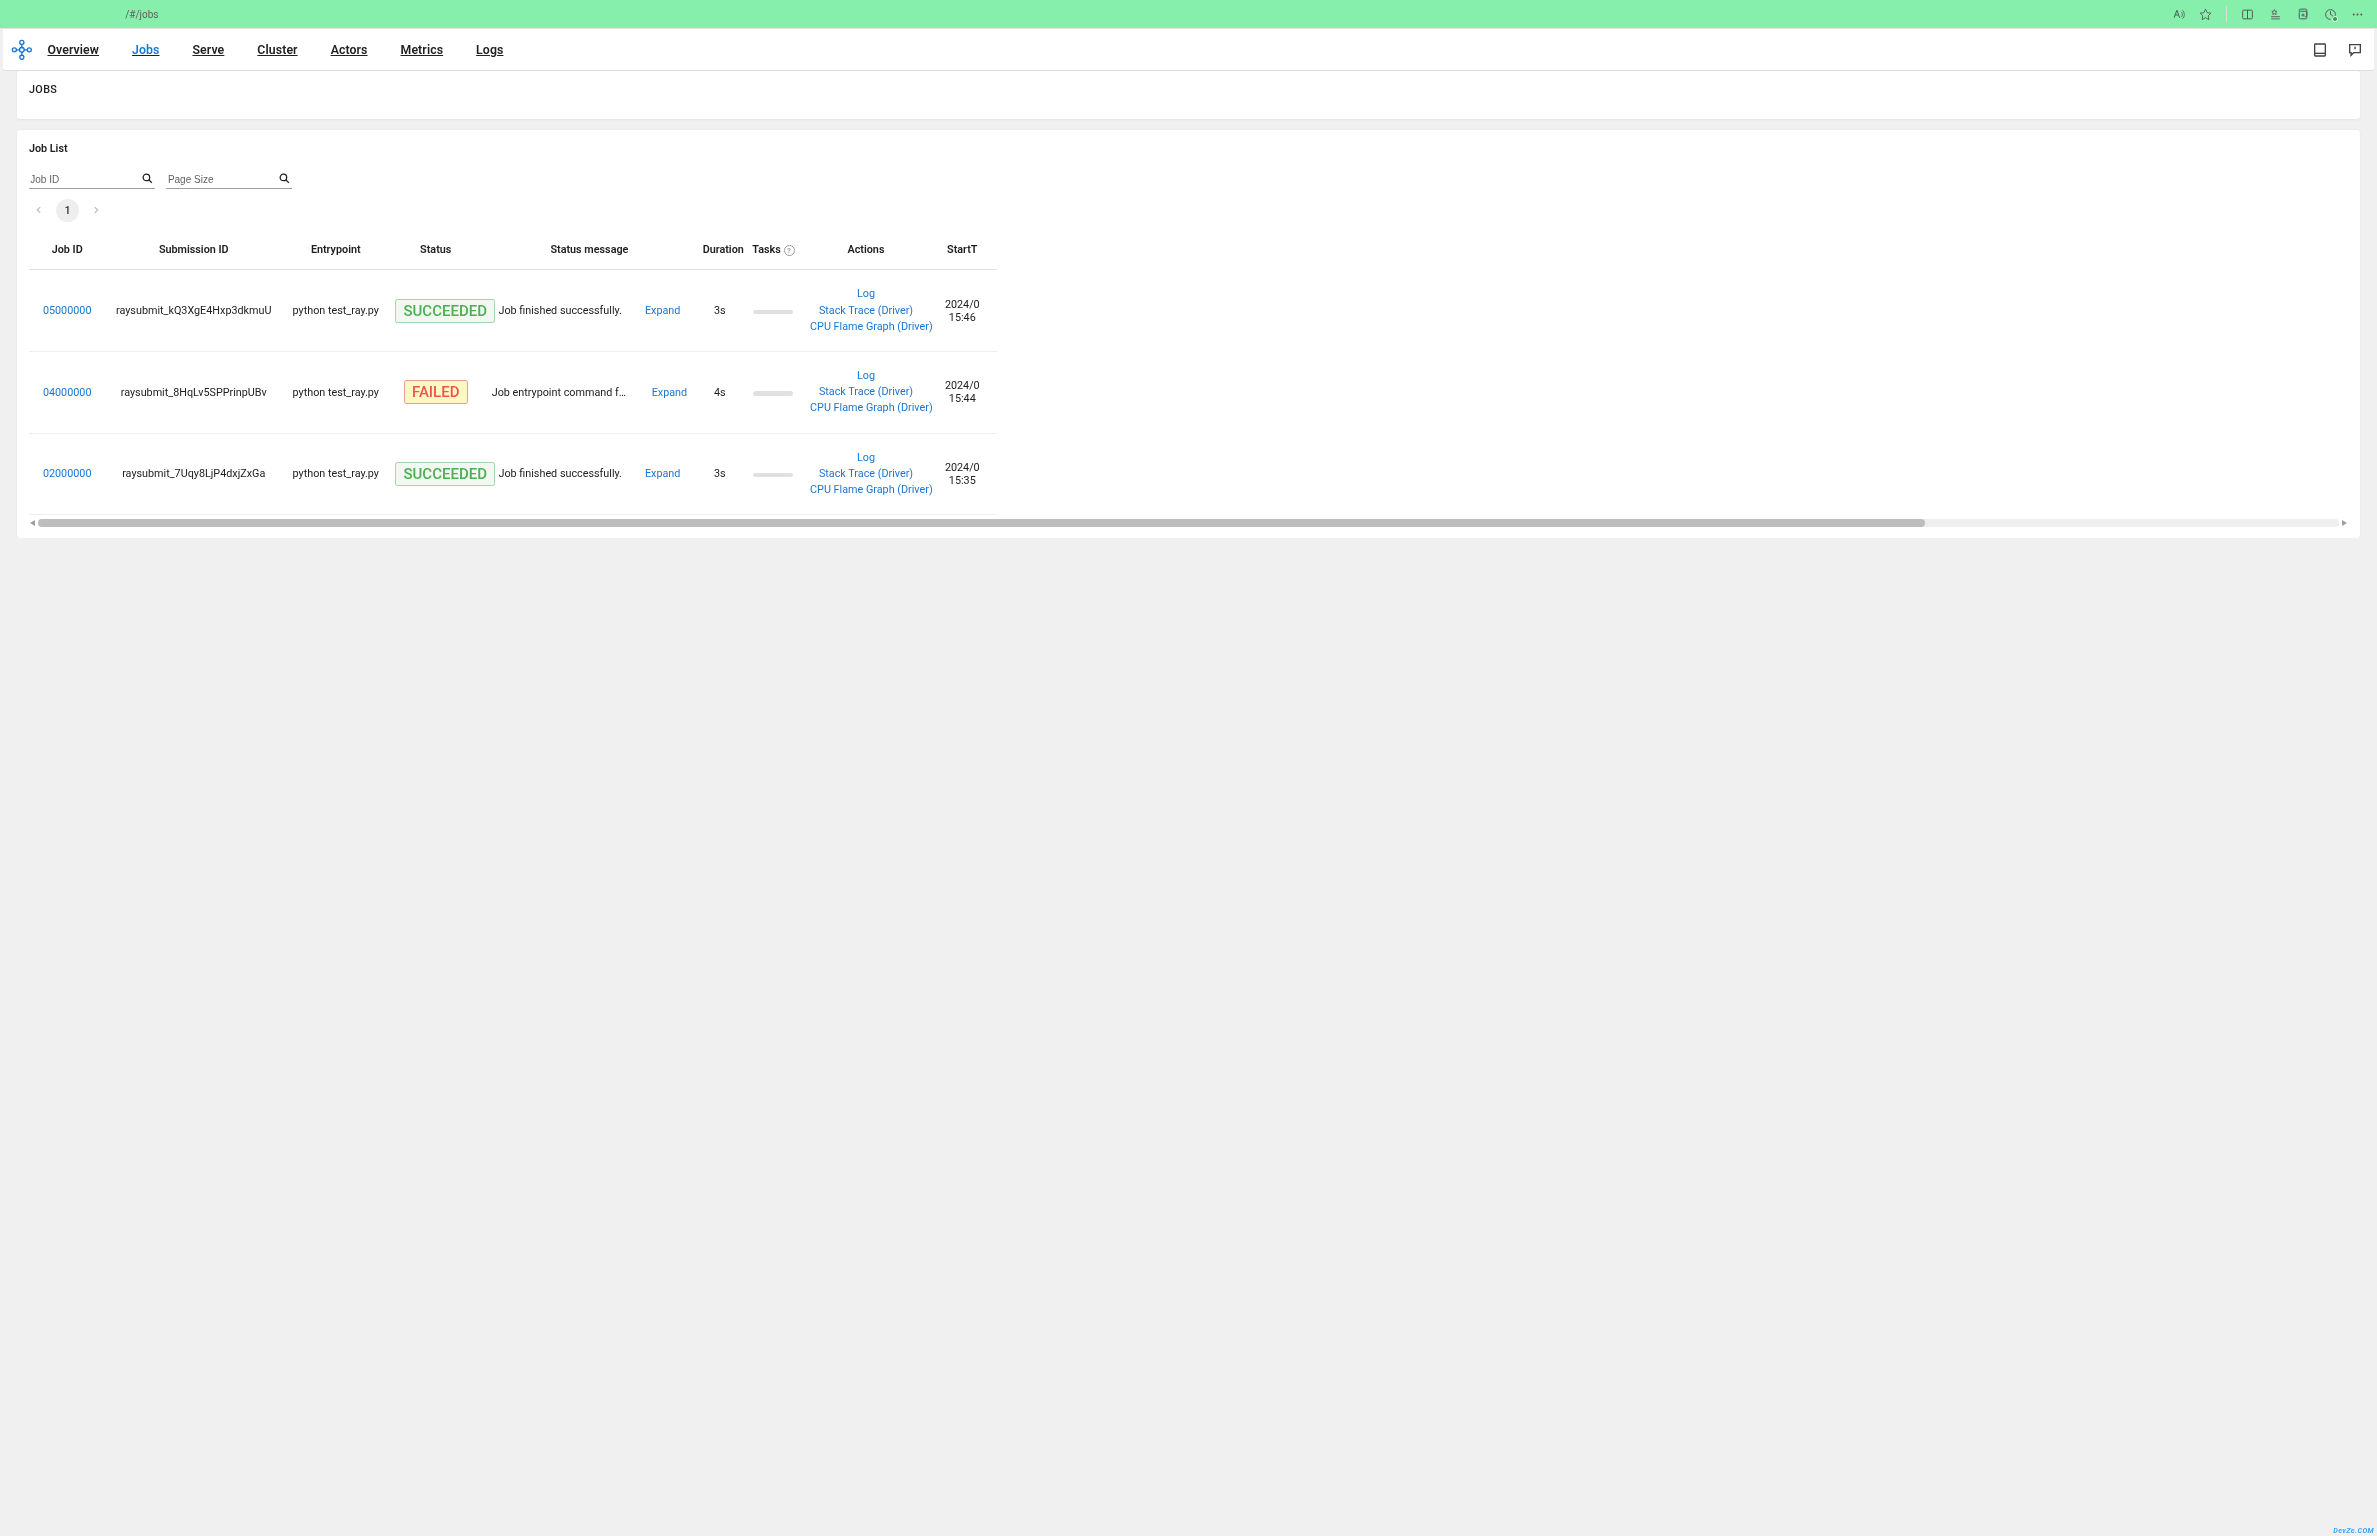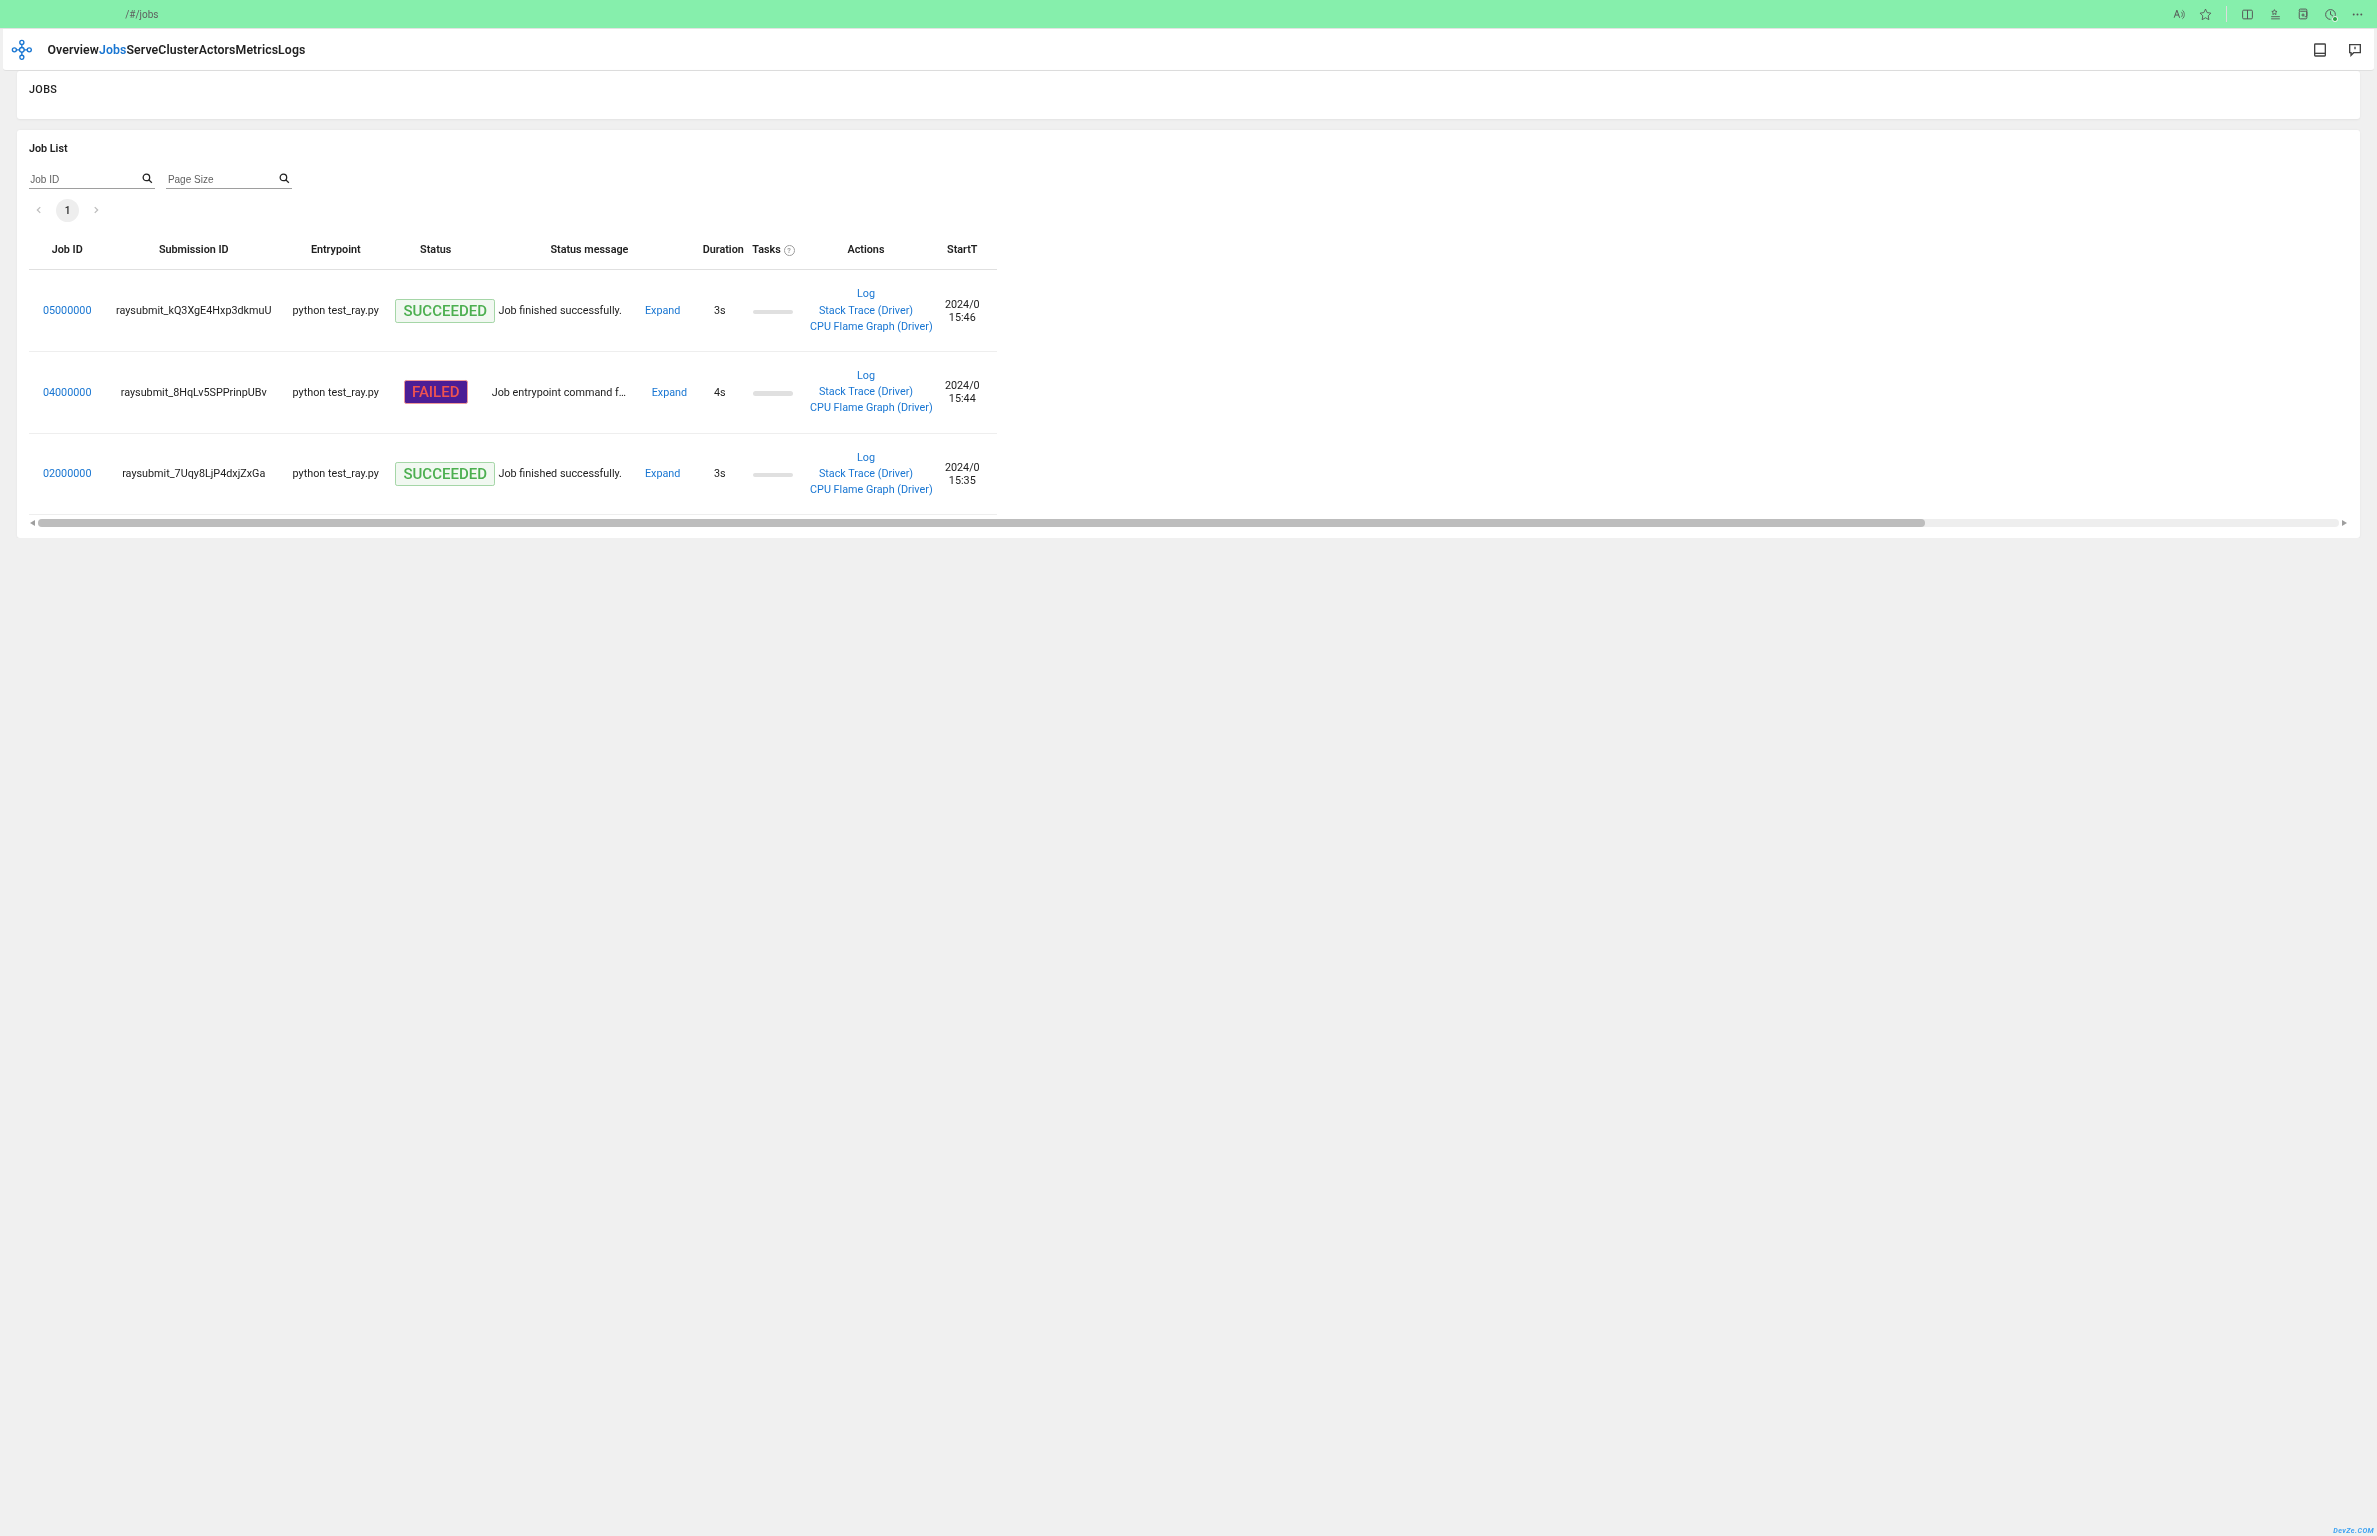--- a/index.html
+++ b/index.html
@@ -11,21 +11,21 @@
     .browser-url { flex: 1; padding: 0 7.2px; color: #5f5f5f; font-size: 10px; }
     .browser-icons { display: flex; align-items: center; gap: 14.4px; padding-right: 7.2px; }
     .browser-icons .bico { width: 13px; height: 13px; color: #555; display: flex; align-items: center; justify-content: center; }
     .browser-icons .bico svg { width: 13px; height: 13px; }
     .sep-v { width: 0.7px; height: 16px; background: #ddd; }
 
     
     .app-nav { height: 42px; background: #fff; border-bottom: 0.7px solid #e0e0e0; display: flex; align-items: center; padding: 0 11.6px 0 7.2px; gap: 7.2px; margin: 0 2.9px; border-bottom-left-radius: 2.9px; border-bottom-right-radius: 2.9px; }
     .logo { width: 23px; height: 23px; display: flex; align-items: center; justify-content: center; margin-right: 7.2px; }
     .logo svg { width: 21.7px; height: 21.7px; }
-    .nav-tabs { display: flex; font-size: 12.3px; font-weight: 600; letter-spacing: 0.1px; }
+    .nav-tabs { display: flex; gap: 33px; font-size: 12.3px; font-weight: 600; letter-spacing: 0.1px; text-decoration: underline; }
     .nav-tab { color: #212121; cursor: pointer; }
     .nav-tab.active { color: #1976d2; }
     .nav-right { margin-left: auto; display: flex; align-items: center; gap: 19px; }
     .nav-right .nico { width: 16px; height: 16px; color: #424242; }
 
     
     .content { padding: 0 17.3px; }
 
     .card { background: #fff; border-radius: 2.9px; box-shadow: 0 0.7px 2.2px rgba(0,0,0,.06); padding: 11.6px; margin-top: 0; }
     .card + .card { margin-top: 11.6px; }
@@ -52,21 +52,21 @@
     .table-wrap { overflow-x: auto; margin-top: 8.7px; }
     table { width: 968px; border-collapse: collapse; table-layout: fixed; }
     thead th { text-align: center; font-weight: 600; font-size: 10.8px; padding: 13px 5.8px; border-bottom: 0.7px solid #e0e0e0; white-space: nowrap; }
     thead th:first-child { text-align: center; }
     tbody td { text-align: center; padding: 16px 5.8px; border-bottom: 0.7px solid #eeeeee; vertical-align: middle; font-size: 10.8px; }
     tbody td .msg-wrap { display: inline-flex; align-items: center; gap: 23px; max-width: 100%; }
     tbody td .msg { white-space: nowrap; overflow: hidden; text-overflow: ellipsis; display: inline-block; max-width: 137px; }
     .link { color: #1976d2; cursor: pointer; }
     .chip { display: inline-block; padding: 2.2px 7.2px; border-radius: 2.2px; font-size: 15px; font-weight: 500; }
     .chip.succ { color: #4caf50; border: 0.7px solid #a5d6a7; background: #f1f8f1; }
-    .chip.fail { color: #ef5350; border: 0.7px solid #ef9a9a; background: #4c1d95; }
+    .chip.fail { color: #ef5350; border: 0.7px solid #ef9a9a; background: #fef9c3; }
     .actions-cell { line-height: 1.5; }
     .actions-cell .link { display: block; white-space: nowrap; }
     .task-bar { width: 40px; height: 4.3px; background: #e0e0e0; border-radius: 4.3px; display: inline-block; }
     .help { display: inline-flex; width: 10.8px; height: 10.8px; border: 1px solid #9e9e9e; border-radius: 50%; color: #9e9e9e; font-size: 7.2px; align-items: center; justify-content: center; margin-left: 2.9px; font-weight: 700; vertical-align: middle; }
 
     
     col.c-jobid { width: 72px; }
     col.c-subid { width: 166px; }
     col.c-entry { width: 101px; }
     col.c-status{ width: 87px; }

